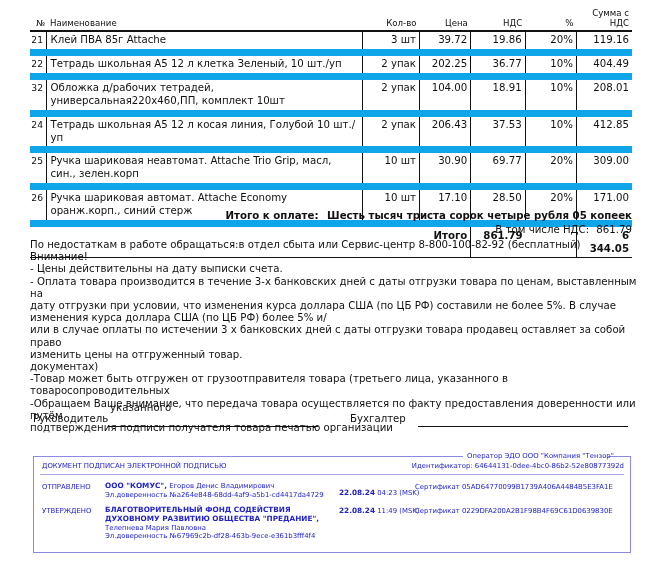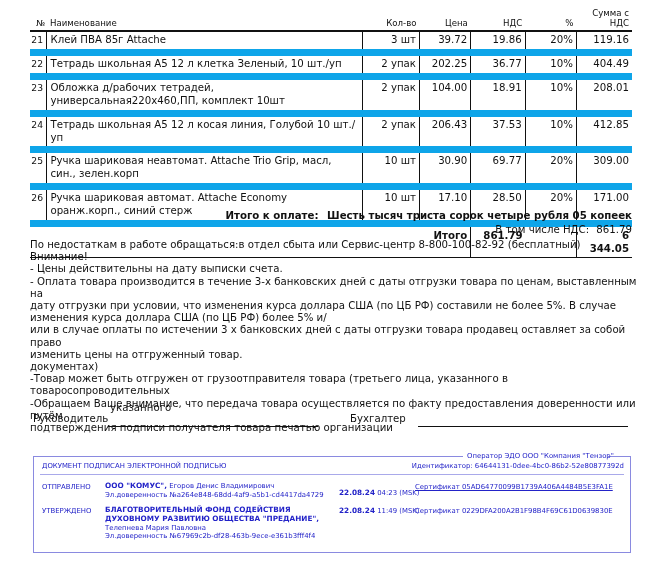--- a/index.html
+++ b/index.html
@@ -83,21 +83,21 @@
       <tr class="h18">
         <td class="num">22</td>
         <td class="name">Тетрадь школьная А5 12 л клетка Зеленый, 10 шт./уп</td>
         <td class="r">2 упак</td>
         <td class="r">202.25</td>
         <td class="r">36.77</td>
         <td class="r">10%</td>
         <td class="r">404.49</td>
       </tr>
       <tr class="h30">
-        <td class="num">23</td>
+        <td class="num">32</td>
         <td class="name">Обложка д/рабочих тетрадей, универсальная220х460,ПП, комплект 10шт</td>
         <td class="r">2 упак</td>
         <td class="r">104.00</td>
         <td class="r">18.91</td>
         <td class="r">10%</td>
         <td class="r">208.01</td>
       </tr>
       <tr class="h18">
         <td class="num">24</td>
         <td class="name">Тетрадь школьная А5 12 л косая линия, Голубой 10 шт./уп</td>
@@ -177,21 +177,21 @@
   <div class="lbl" style="top:27px;">ОТПРАВЛЕНО</div>
   <div class="org" style="top:26px;">
     <b>ООО "КОМУС",</b>
     <span>Егоров Денис Владимирович</span><br>
     <span>Эл.доверенность №a264e848-68dd-4af9-a5b1-cd4417da4729</span>
   </div>
   <div class="date" style="top:32px;">
     <b>22.08.24</b>
     <span>04:23 (MSK)</span>
   </div>
-  <div class="cert" style="top:27px;text-decoration:underline;">Сертификат 05AD64770099B1739A406A4484B5E3FA1E</div>
+  <div class="cert" style="top:27px;">Сертификат 05AD64770099B1739A406A4484B5E3FA1E</div>
 
   <div class="lbl" style="top:51px;">УТВЕРЖДЕНО</div>
   <div class="org" style="top:50px;">
     <b>БЛАГОТВОРИТЕЛЬНЫЙ ФОНД СОДЕЙСТВИЯ</b><br>
     <b>ДУХОВНОМУ РАЗВИТИЮ ОБЩЕСТВА "ПРЕДАНИЕ",</b><br>
     <span>Телепнева Мария Павловна</span><br>
     <span>Эл.доверенность №67969c2b-df28-463b-9ece-e361b3fff4f4</span>
   </div>
   <div class="date" style="top:50px;">
     <b>22.08.24</b>

